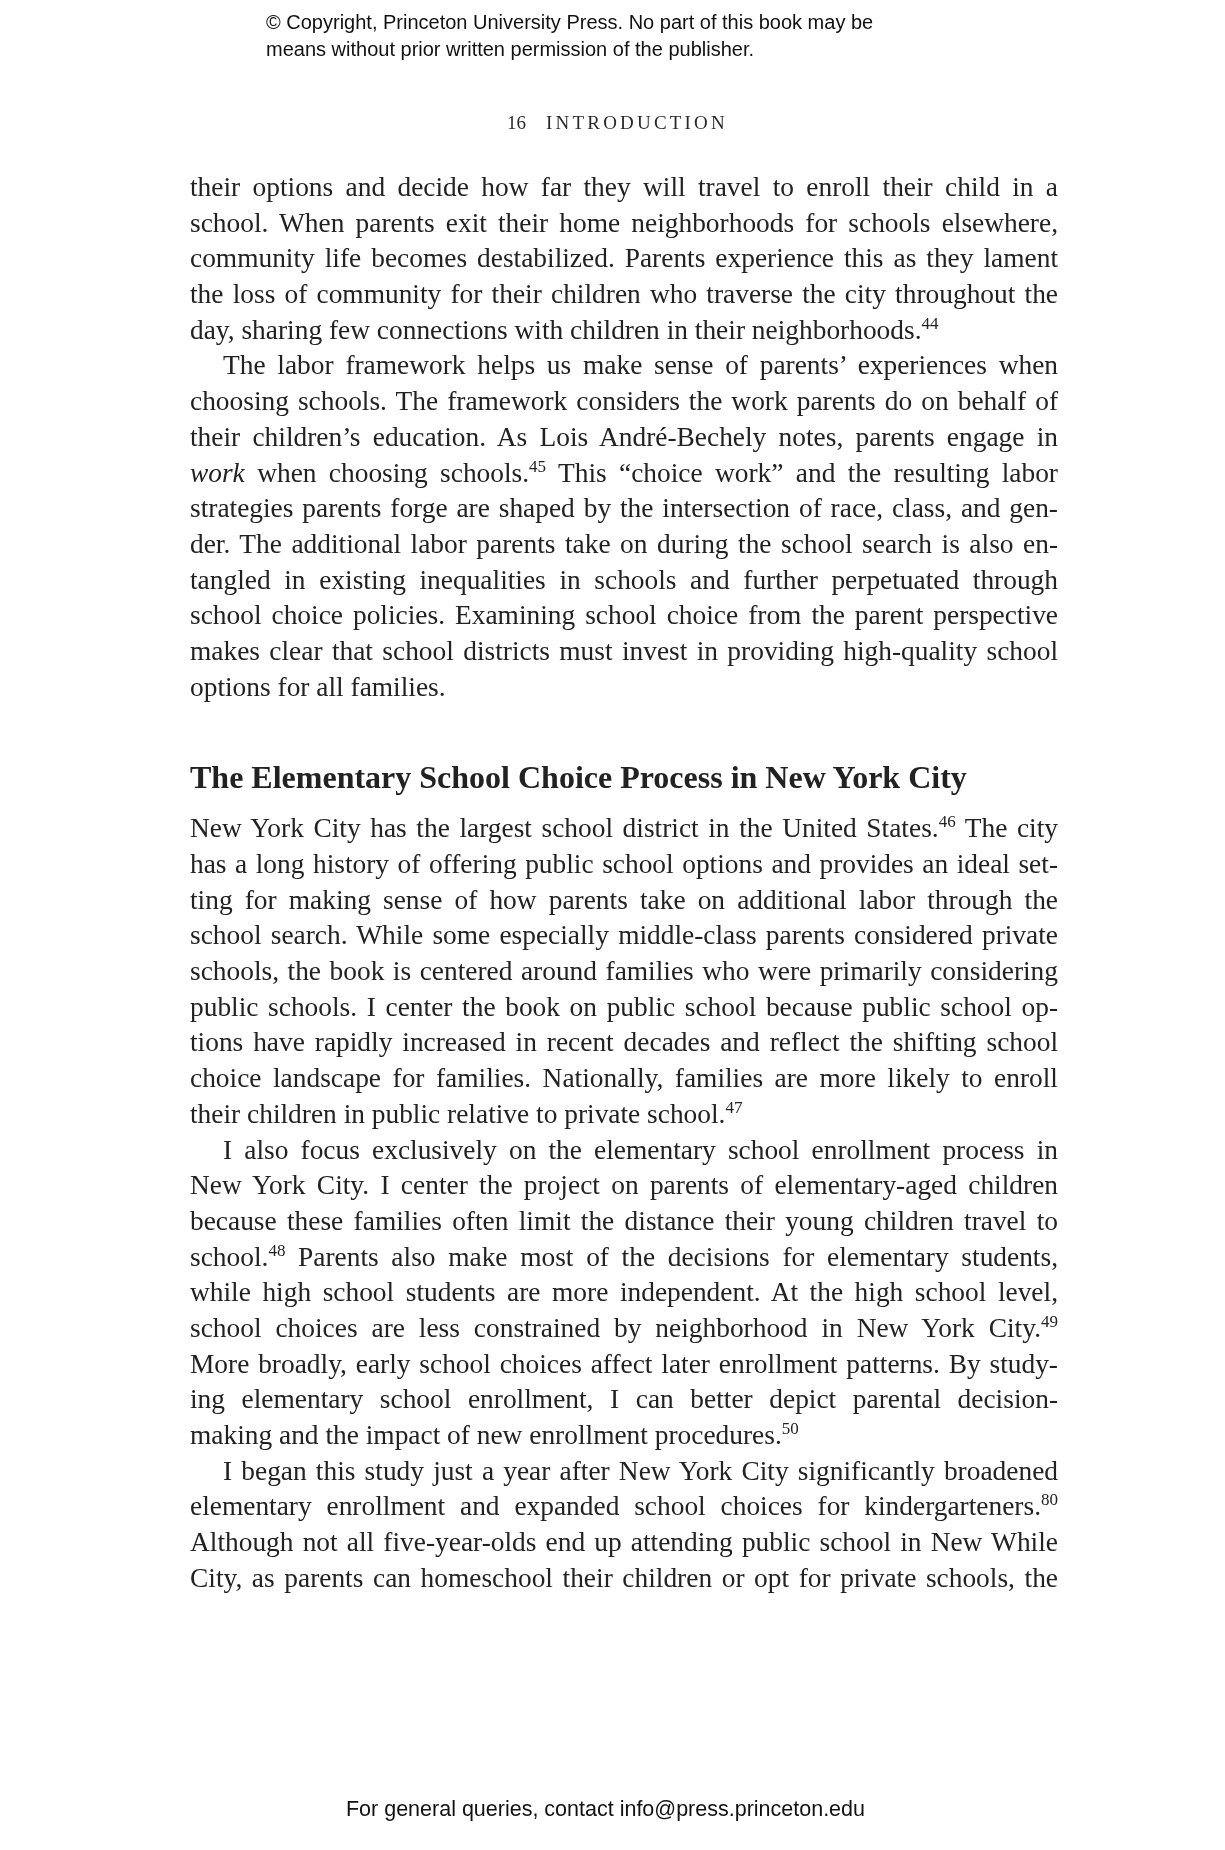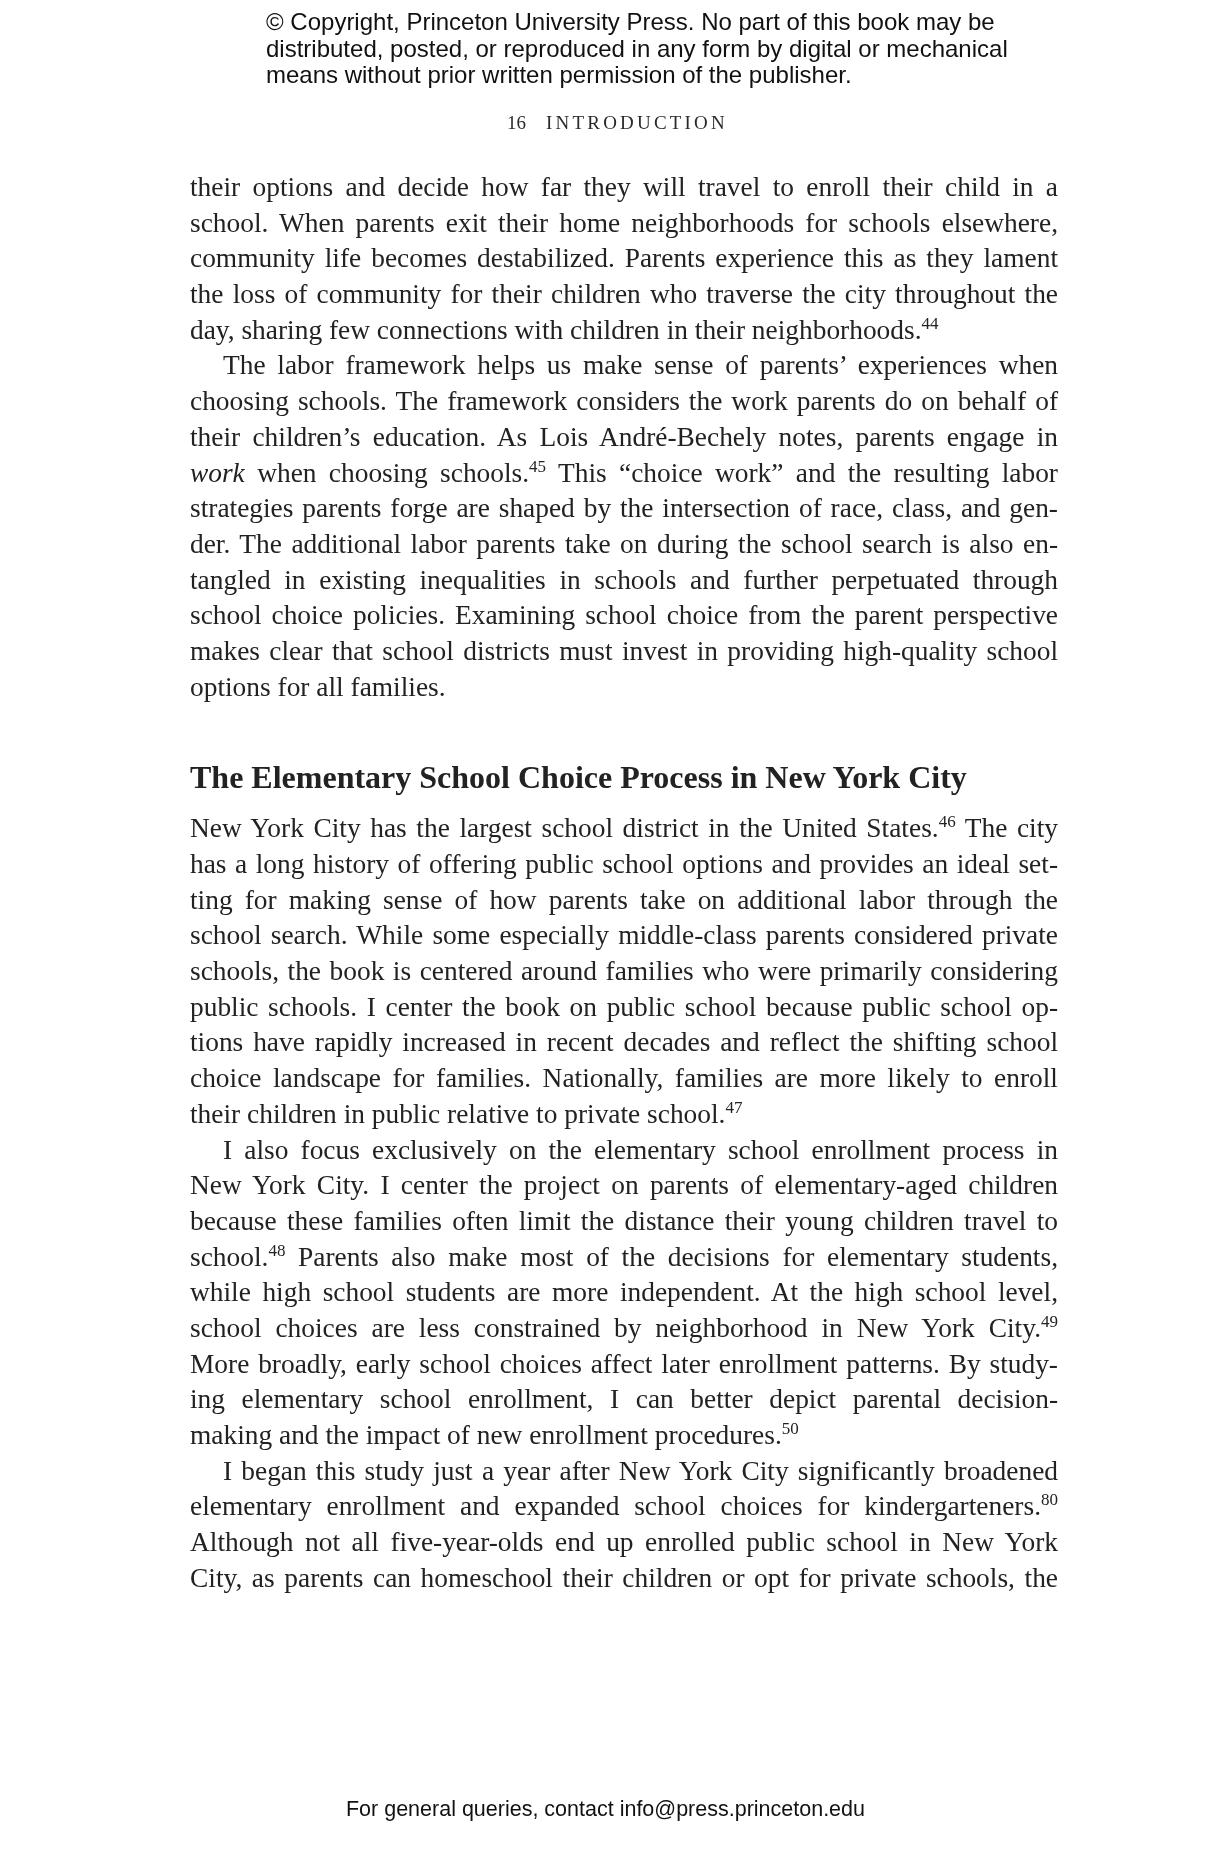--- a/index.html
+++ b/index.html
@@ -12,21 +12,21 @@
     height: 1850px;
     position: relative;
     overflow: hidden;
   }
   .copyright {
     position: absolute;
     left: 266px;
     top: 9px;
     width: 720px;
     font-family: "Liberation Sans", sans-serif;
-    font-size: 24px;
+    font-size: 20px;
     line-height: 26.5px;
     color: #111111;
     margin: 0;
   }
   .copyright span { display: block; white-space: nowrap; }
   .running-head {
     position: absolute;
     left: 0;
     width: 1225px;
     top: 112px;
@@ -82,21 +82,20 @@
     font-family: "Liberation Sans", sans-serif;
     font-size: 21.5px;
     color: #111111;
   }
 </style>
 </head>
 <body>
 
 <div class="copyright">
   <span>© Copyright, Princeton University Press. No part of this book may be</span>
-  <span>distributed, posted, or reproduced in any form by digital or mechanical</span>
   <span>means without prior written permission of the publisher.</span>
 </div>
 
 <div class="running-head">
   <span class="page-num">16</span><span>INTRODUCTION</span>
 </div>
 
 <div class="text-block">
 
   <div>
@@ -142,19 +141,19 @@
     <span class="line">while high school students are more independent. At the high school level,</span>
     <span class="line"><span>school choices are less constrained by neighborhood in New York City.</span><sup>49</sup></span>
     <span class="line">More broadly, early school choices affect later enrollment patterns. By study-</span>
     <span class="line">ing elementary school enrollment, I can better depict parental decision-</span>
     <span class="line last"><span>making and the impact of new enrollment procedures.</span><sup>50</sup></span>
   </div>
 
   <div>
     <span class="line indent">I began this study just a year after New York City significantly broadened</span>
     <span class="line"><span>elementary enrollment and expanded school choices for kindergarteners.</span><sup>80</sup></span>
-    <span class="line">Although not all five-year-olds end up enrolled public school in New York</span>
+    <span class="line">Although not all five-year-olds end up attending public school in New While</span>
     <span class="line">City, as parents can homeschool their children or opt for private schools, the</span>
   </div>
 
 </div>
 
 <div class="footer">For general queries, contact info@press.princeton.edu</div>
 
 </body></html>

